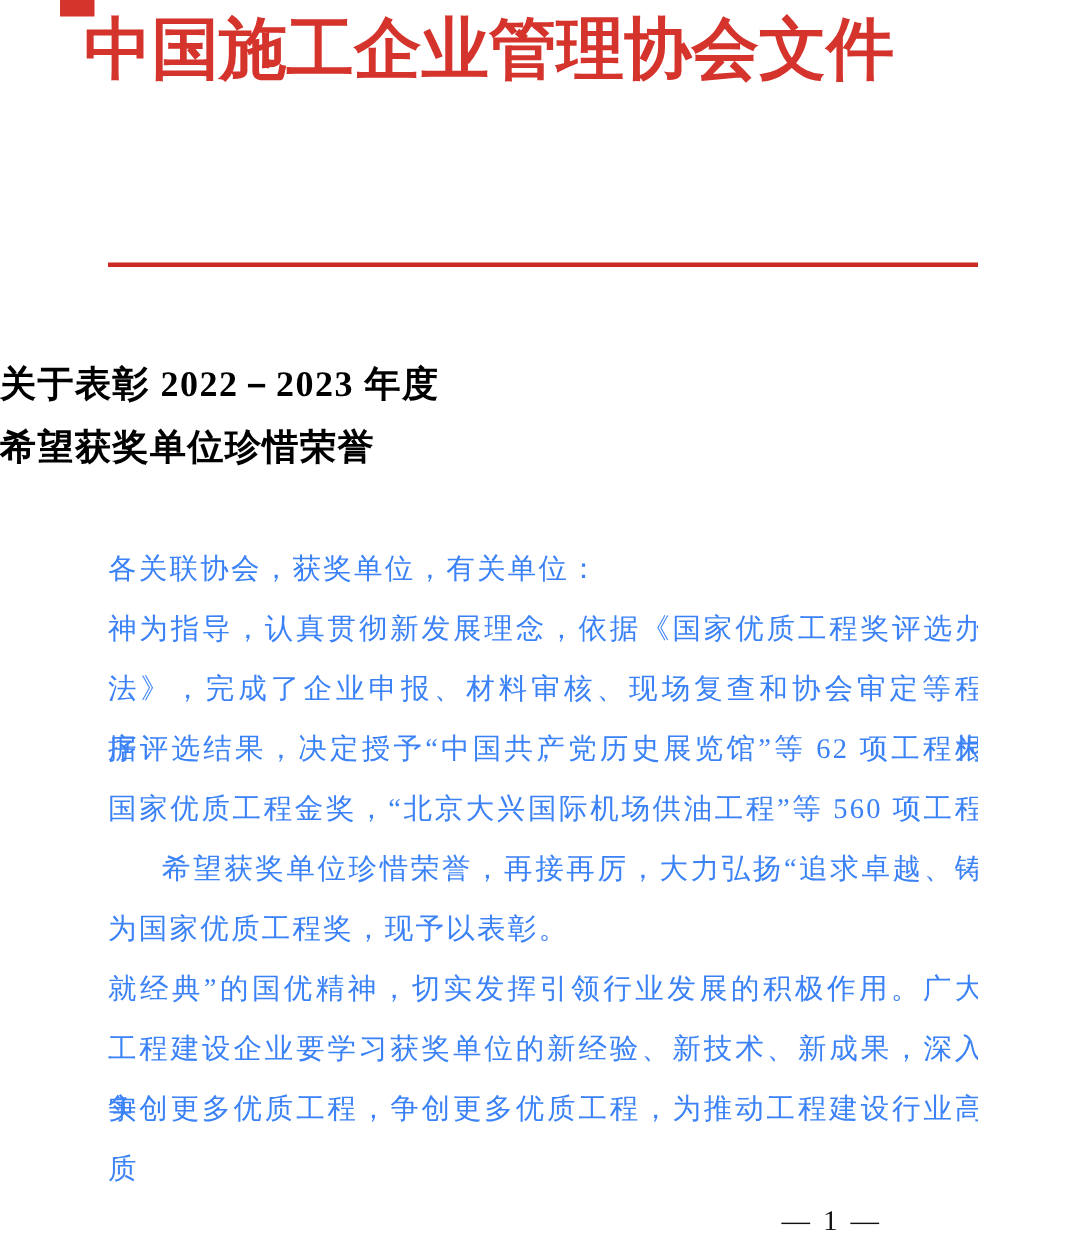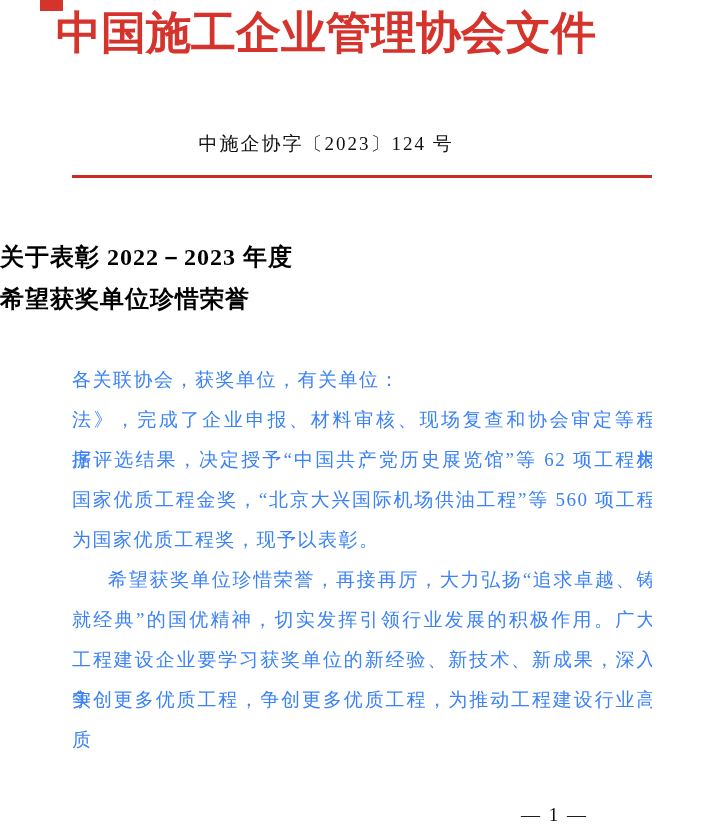--- a/index.html
+++ b/index.html
@@ -98,36 +98,36 @@
 </style>
 </head>
 <body>
 
 <div class="page">
 
   <div class="corner-fragment"></div>
 
   <div class="header-title">中国施工企业管理协会文件</div>
 
-  <div class="doc-number">中施企协字〔2023〕124 号</div>
 
   <div class="red-rule"></div>
 
   <div class="doc-title">
     <div>关于表彰 2022－2023 年度</div>
     <div>希望获奖单位珍惜荣誉</div>
   </div>
 
   <div class="doc-body">
     <div class="bline">各关联协会，获奖单位，有关单位：</div>
+    <div class="bline j">神为指导，认真贯彻新发展理念，依据《国家优质工程奖评选办</div>
     <div class="bline j">法》，完成了企业申报、材料审核、现场复查和协会审定等程序，根</div>
     <div class="bline j">据评选结果，决定授予“中国共产党历史展览馆”等 62 项工程为</div>
     <div class="bline j">国家优质工程金奖，“北京大兴国际机场供油工程”等 560 项工程</div>
+    <div class="bline j ind">希望获奖单位珍惜荣誉，再接再厉，大力弘扬“追求卓越、铸</div>
     <div class="bline">为国家优质工程奖，现予以表彰。</div>
-    <div class="bline j ind">希望获奖单位珍惜荣誉，再接再厉，大力弘扬“追求卓越、铸</div>
     <div class="bline j">就经典”的国优精神，切实发挥引领行业发展的积极作用。广大</div>
     <div class="bline j">工程建设企业要学习获奖单位的新经验、新技术、新成果，深入实</div>
     <div class="bline j">争创更多优质工程，争创更多优质工程，为推动工程建设行业高质</div>
   </div>
 
   <div class="page-number">— 1 —</div>
 
 </div>
 
 </body></html>

